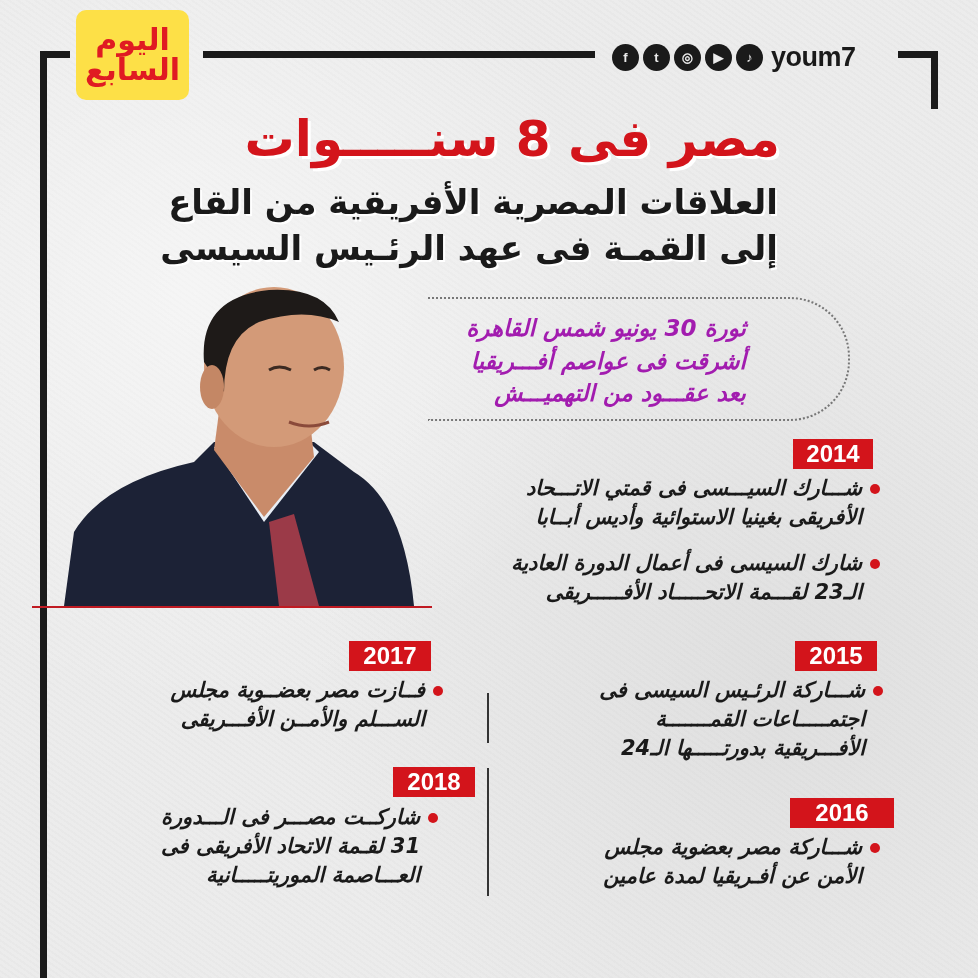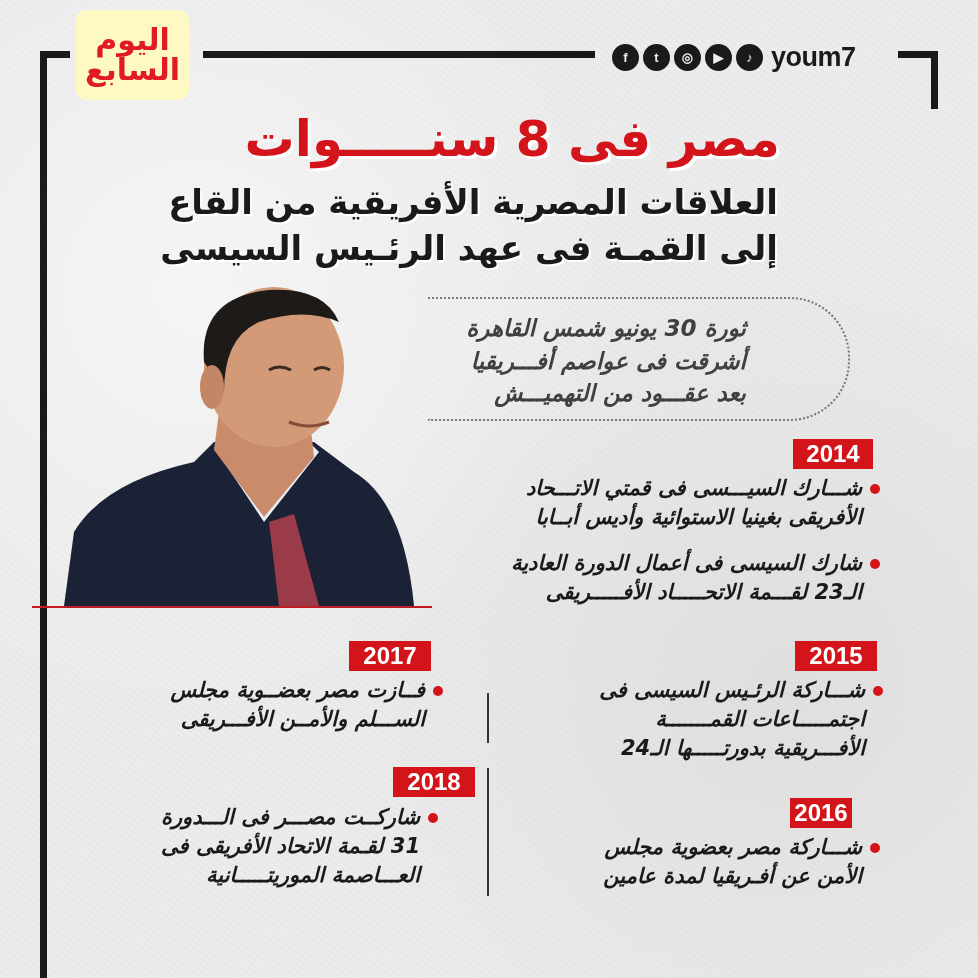--- a/index.html
+++ b/index.html
@@ -14,21 +14,21 @@
     color:#1a1a1a;
   }
   .frame-top-left { position:absolute; left:40px; top:51px; width:30px; height:7px; background:#1a1a1a; }
   .frame-left { position:absolute; left:40px; top:51px; width:7px; height:927px; background:#1a1a1a; }
   .frame-top-mid { position:absolute; left:203px; top:51px; width:392px; height:7px; background:#1a1a1a; }
   .frame-top-right { position:absolute; left:898px; top:51px; width:40px; height:7px; background:#1a1a1a; }
   .frame-right { position:absolute; left:931px; top:51px; width:7px; height:58px; background:#1a1a1a; }
 
   .logo {
     position:absolute; left:76px; top:10px; width:113px; height:90px;
-    background:#fef9c3; border-radius:10px;
+    background:#fde047; border-radius:10px;
     display:flex; flex-direction:column; align-items:center; justify-content:center;
     direction:rtl; line-height:1;
   }
   .logo .l1 { font-size:30px; font-weight:bold; letter-spacing:-1px; }
   .logo .l2 { font-size:30px; font-weight:bold; letter-spacing:-1px; }
   .logo .red { color:#e01b22; }
 
   .social {
     position:absolute; left:612px; top:42px; display:flex; align-items:center; gap:4px;
   }
@@ -61,21 +61,21 @@
   .portrait svg { width:100%; height:100%; }
   .portrait-line { position:absolute; left:32px; top:606px; width:400px; height:2px; background:#c01a22; }
 
   .quote-box {
     position:absolute; left:428px; top:297px; width:420px; height:120px;
     border-top:2px dotted #777; border-bottom:2px dotted #777; border-right:2px dotted #777;
     border-radius:0 60px 60px 0;
   }
   .quote {
     position:absolute; right:232px; top:312px; direction:rtl; text-align:right;
-    font-size:23px; font-weight:bold; font-style:italic; line-height:1.42; color:#404040;
+    font-size:23px; font-weight:bold; font-style:italic; line-height:1.42; color:#a21caf;
     width:340px;
   }
 
   .year {
     position:absolute; background:#d3141b; color:#fff;
     font-family:"Liberation Sans", sans-serif; font-weight:bold; 
     font-size:24px; line-height:30px; height:30px; text-align:center;
   }
   .item {
     position:absolute; direction:rtl; text-align:right;
@@ -168,21 +168,21 @@
 <div class="vdivider" style="top:693px; height:50px;"></div>
 <div class="vdivider" style="top:768px; height:128px;"></div>
 
 <div class="year" style="left:795px; top:641px; width:82px;">2015</div>
 <div class="item" style="right:95px; top:676px; width:350px;">
   <span class="line"><span class="bullet"></span><span>شـــاركة الرئـيس السيسى فى</span></span>
   <span class="line indent">اجتمـــــاعات القمـــــــة</span>
   <span class="line indent">الأفـــريقية بدورتـــــها الـ24</span>
 </div>
 
-<div class="year" style="left:790px; top:798px; width:62px;">2016</div>
+<div class="year" style="left:790px; top:798px; width:104px;">2016</div>
 <div class="item" style="right:98px; top:833px; width:350px;">
   <span class="line"><span class="bullet"></span><span>شـــاركة مصر بعضوية مجلس</span></span>
   <span class="line indent">الأمن عن أفـريقيا لمدة عامين</span>
 </div>
 
 <div class="year" style="left:349px; top:641px; width:82px;">2017</div>
 <div class="item" style="right:535px; top:676px; width:340px;text-align:right;">
   <span class="line"><span class="bullet"></span><span>فــازت مصر بعضــوية مجلس</span></span>
   <span class="line indent">الســـلم والأمــن الأفـــريقى</span>
 </div>

